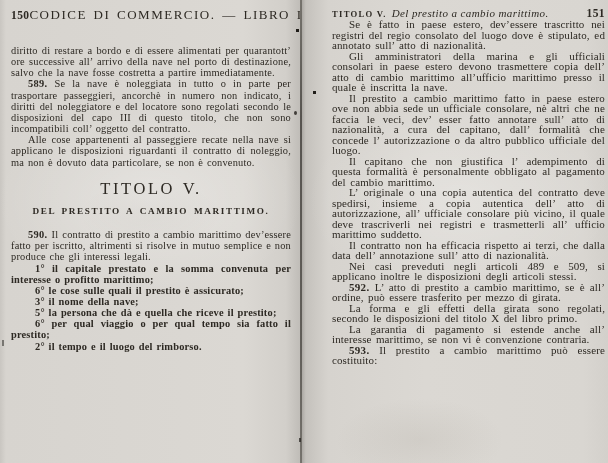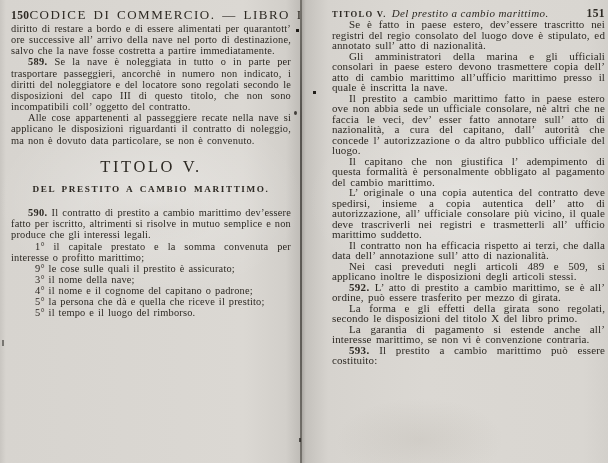--- a/index.html
+++ b/index.html
@@ -44,22 +44,22 @@
   }
   .run-prefix { font-size: 8.6px; font-weight: bold; letter-spacing: 1.3px; margin-right: 5px; }
   .run-italic { flex: 1; font-style: italic; font-size: 11px; letter-spacing: 0.4px; margin-right: 5px; }
 
   
   .pbody { text-align: justify; }
   .page-left  .pbody { font-size: 10.4px; line-height: 11.15px; letter-spacing: 0.18px; word-spacing: 1.1px; }
   .page-right .pbody { font-size: 11px; line-height: 10.5px; letter-spacing: 0.12px; word-spacing: 1.5px; }
 
   p.para { margin: 0; text-align: justify; text-indent: 17px; }
-  p.para.noindent { text-indent: 0; }
-  p.para.item { text-indent: 24px; }
+  p.para.noindent { text-indent: 0; margin-top: 22px; }
+  p.para.item { text-indent: 24px; font-weight: bold; }
   b.artnum { font-weight: bold; letter-spacing: 0.3px; }
 
   .title-heading {
     text-align: center; font-size: 16.5px; font-weight: 400;
     letter-spacing: 2.6px; margin: 15px 0 12px;
   }
   .section-subtitle {
     text-align: center; font-size: 9.2px; font-weight: bold;
     letter-spacing: 1.6px; word-spacing: 2px; margin: 0 0 12px;
   }
@@ -83,40 +83,40 @@
       <span class="running-center">CODICE DI COMMERCIO. — LIBRO II.</span>
     </div>
     <div class="pbody">
         <p class="para noindent">diritto di restare a bordo e di essere alimentati per quarantott’ ore successive all’ arrivo della nave nel porto di destinazione, salvo che la nave fosse costretta a partire immediatamente.</p>
         <p class="para"><b class="artnum">589. </b>Se la nave è noleggiata in tutto o in parte per trasportare passeggieri, ancorchè in numero non indicato, i diritti del noleggiatore e del locatore sono regolati secondo le disposizioni del capo III di questo titolo, che non sono incompatibili coll’ oggetto del contratto.</p>
         <p class="para">Alle cose appartenenti al passeggiere recate nella nave si applicano le disposizioni riguardanti il contratto di noleggio, ma non è dovuto data particolare, se non è convenuto.</p>
         <div class="title-heading">TITOLO V.</div>
         <div class="section-subtitle">DEL PRESTITO A CAMBIO MARITTIMO.</div>
         <p class="para"><b class="artnum">590. </b>Il contratto di prestito a cambio marittimo dev’essere fatto per iscritto, altrimenti si risolve in mutuo semplice e non produce che gli interessi legali.</p>
         <p class="para item">1° il capitale prestato e la somma convenuta per interesse o profitto marittimo;</p>
-        <p class="para item">9° le cose sulle quali il prestito è assicurato;</p>
+        <p class="para item">6° le cose sulle quali il prestito è assicurato;</p>
         <p class="para item">3° il nome della nave;</p>
-        <p class="para item">4° il nome e il cognome del capitano o padrone;</p>
         <p class="para item">5° la persona che dà e quella che riceve il prestito;</p>
-        <p class="para item">5° il tempo e il luogo del rimborso.</p>
+        <p class="para item">6° per qual viaggio o per qual tempo sia fatto il prestito;</p>
+        <p class="para item">2° il tempo e il luogo del rimborso.</p>
       </div>
   </div>
 
   <div class="gutter-line"></div>
 
   <div class="page page-right">
     <div class="runhead">
       <span class="run-prefix">TITOLO V.</span>
       <span class="run-italic">Del prestito a cambio marittimo.</span>
       <span class="pagenum">151</span>
     </div>
     <div class="pbody">
         <p class="para">Se è fatto in paese estero, dev’essere trascritto nei registri del regio consolato del luogo dove è stipulato, ed annotato sull’ atto di nazionalità.</p>
         <p class="para">Gli amministratori della marina e gli ufficiali consolari in paese estero devono trasmettere copia dell’ atto di cambio marittimo all’ufficio marittimo presso il quale è inscritta la nave.</p>
-        <p class="para">Il prestito a cambio marittimo fatto in paese estero ove non abbia sede un ufficiale consolare, nè altri che ne faccia le veci, dev’ esser fatto annotare sull’ atto di nazionalità, a cura del capitano, dall’ autorità che concede l’ autorizzazione o da altro pubblico ufficiale del luogo.</p>
+        <p class="para">Il prestito a cambio marittimo fatto in paese estero ove non abbia sede un ufficiale consolare, nè altri che ne faccia le veci, dev’ esser fatto annotare sull’ atto di nazionalità, a cura del capitano, dall’ formalità che concede l’ autorizzazione o da altro pubblico ufficiale del luogo.</p>
         <p class="para">Il capitano che non giustifica l’ adempimento di questa formalità è personalmente obbligato al pagamento del cambio marittimo.</p>
         <p class="para">L’ originale o una copia autentica del contratto deve spedirsi, insieme a copia autentica dell’ atto di autorizzazione, all’ ufficiale consolare più vicino, il quale deve trascriverli nei registri e trasmetterli all’ ufficio marittimo suddetto.</p>
         <p class="para">Il contratto non ha efficacia rispetto ai terzi, che dalla data dell’ annotazione sull’ atto di nazionalità.</p>
         <p class="para">Nei casi preveduti negli articoli 489 e 509, si applicano inoltre le disposizioni degli articoli stessi.</p>
         <p class="para"><b class="artnum">592. </b>L’ atto di prestito a cambio marittimo, se è all’ ordine, può essere trasferito per mezzo di girata.</p>
         <p class="para">La forma e gli effetti della girata sono regolati, secondo le disposizioni del titolo X del libro primo.</p>
         <p class="para">La garantìa di pagamento si estende anche all’ interesse marittimo, se non vi è convenzione contraria.</p>
         <p class="para"><b class="artnum">593. </b>Il prestito a cambio marittimo può essere costituito:</p>
       </div>
   </div>

